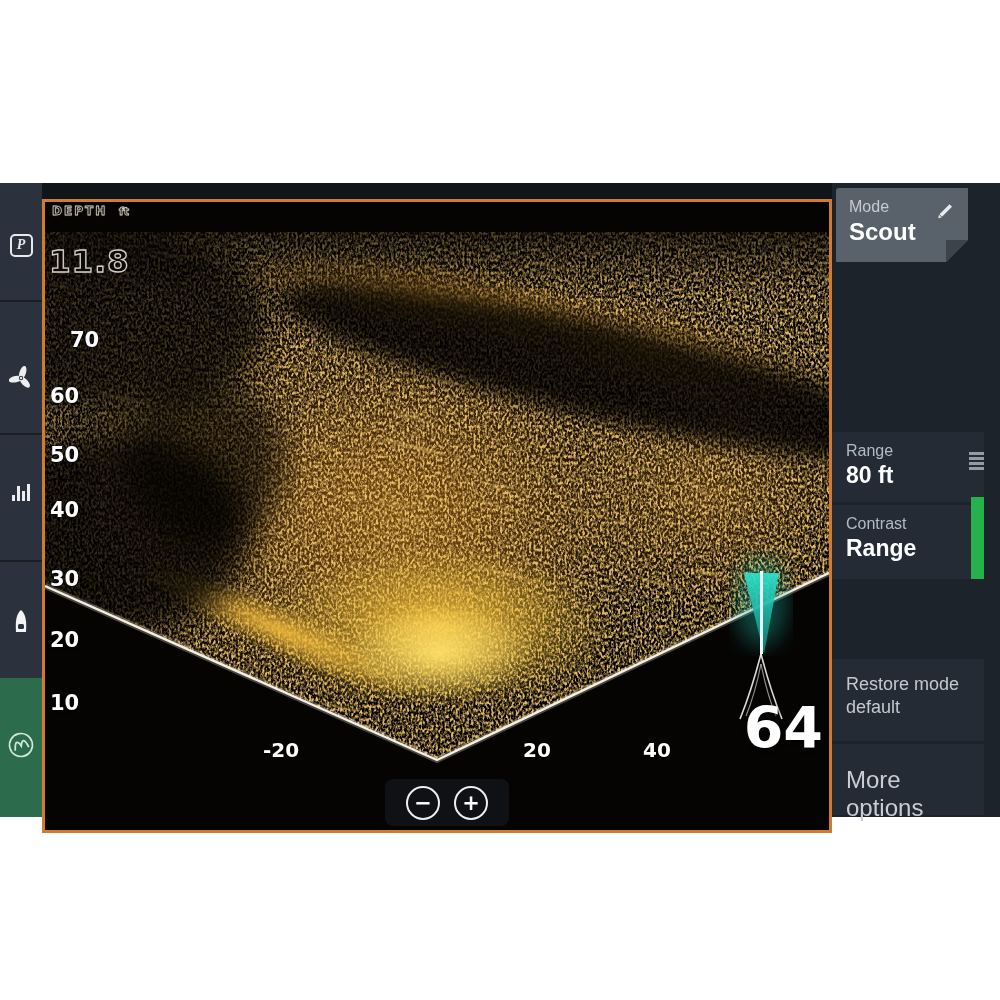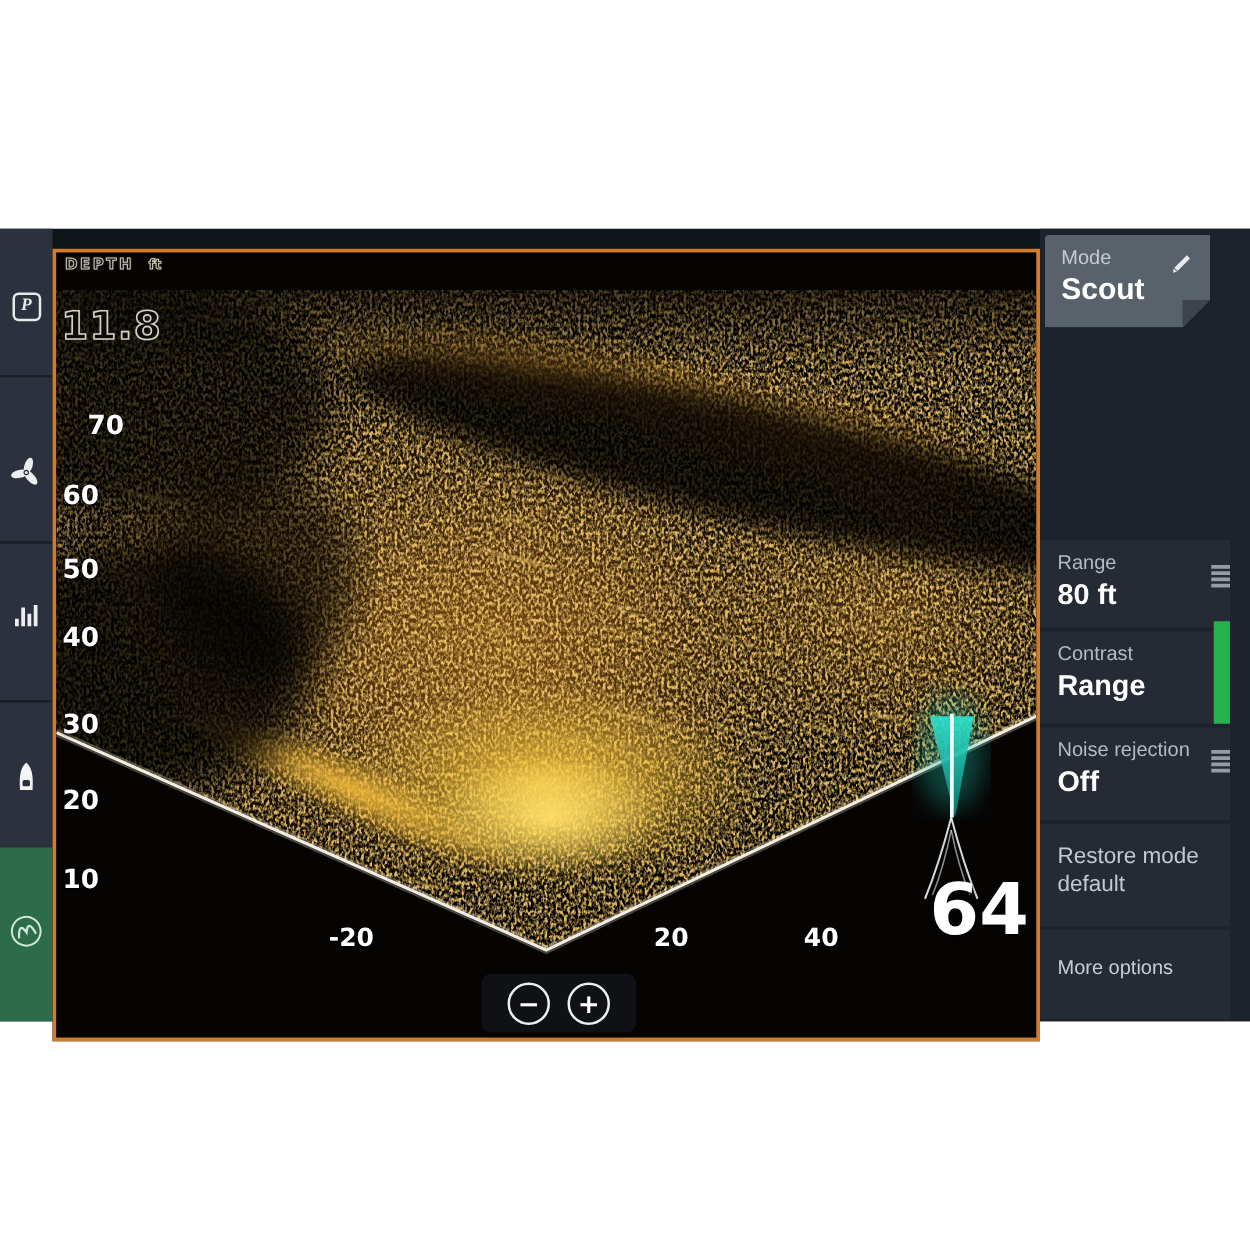--- a/index.html
+++ b/index.html
@@ -49,21 +49,21 @@
 
   .row { position:absolute; left:0; width:152px; background:#242b34; padding:10px 0 0 14px; cursor:pointer; }
   .row .label { font:400 16px "Liberation Sans", sans-serif; color:#b4bbc3; }
   .row .value { font:700 23px "Liberation Sans", sans-serif; color:#fff; margin-top:2px; }
   .row-range { top:249px; height:70px; }
   .row-contrast { top:322px; height:74px; }
   .row-noise { top:399px; height:74px; }
   .row-restore { top:476px; height:82px; }
   .row-more { top:561px; height:71px; }
   .row-restore .label { font-size:18px; color:#c3c9cf; line-height:1.3; width:130px; padding-top:4px; }
-  .row-more .label { font-size:16px; color:#c9ced4; padding-top:12px; }
+  .row-more .label { font-size:24px; color:#c9ced4; padding-top:12px; }
   .lines-icon { position:absolute; right:0; width:15px; }
   .lines-icon i { display:block; height:3px; background:#949ca5; margin:2px 0; }
   .green-bar { position:absolute; right:0; top:-8px; width:13px; height:82px; background:#25b14c; }
 </style>
 </head>
 <body>
 
 <div class="app">
   <div class="screen">
 
@@ -244,30 +244,20 @@
             <i></i>
           </div>
       </div>
 
       <div class="row row-contrast">
         <div class="label">Contrast</div>
         <div class="value">Range</div>
         <div class="green-bar"></div>
       </div>
 
-      <div class="row row-noise">
-        <div class="label">Noise rejection</div>
-        <div class="value">Off</div>
-        <div class="lines-icon" style="top:16px;">
-            <i></i>
-            <i></i>
-            <i></i>
-            <i></i>
-          </div>
-      </div>
 
       <div class="row row-restore">
         <div class="label">Restore mode default</div>
       </div>
 
       <div class="row row-more">
         <div class="label">More options</div>
       </div>
     </div>
   </div>

